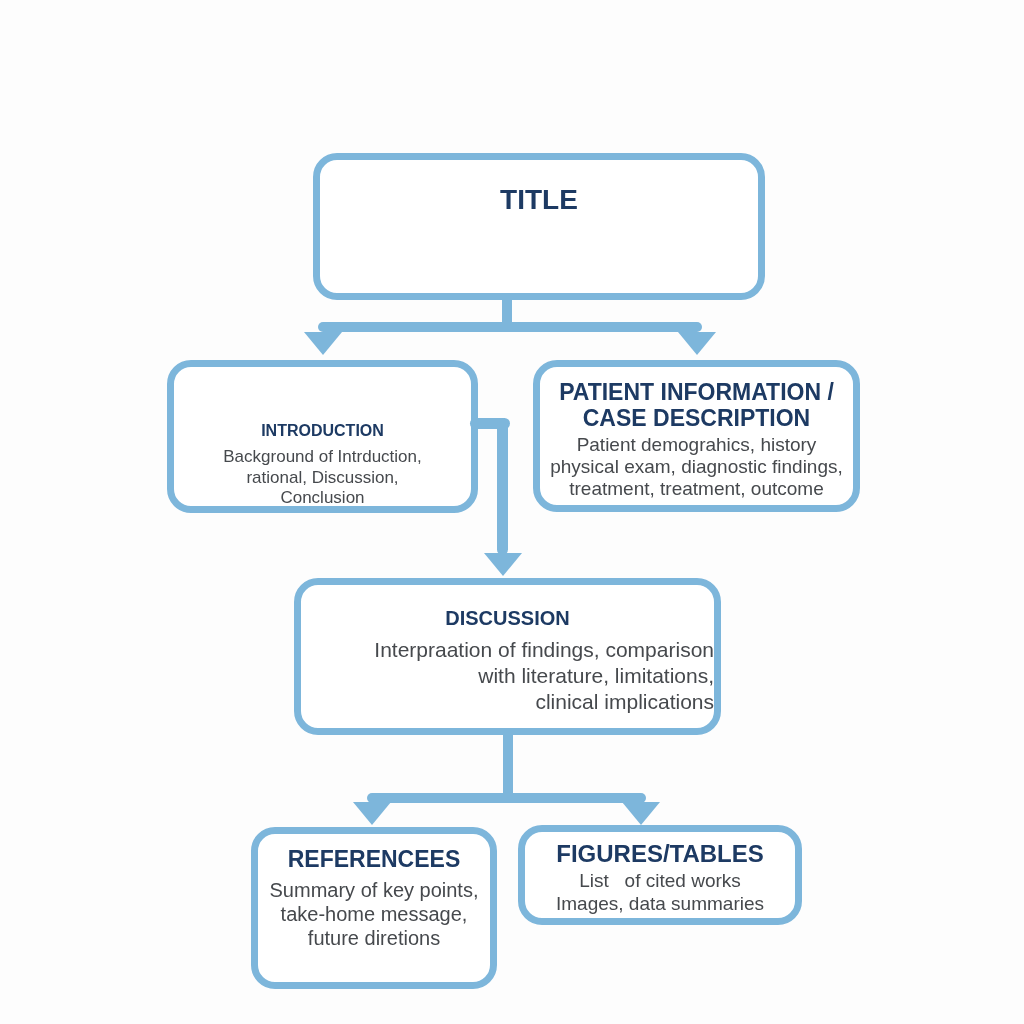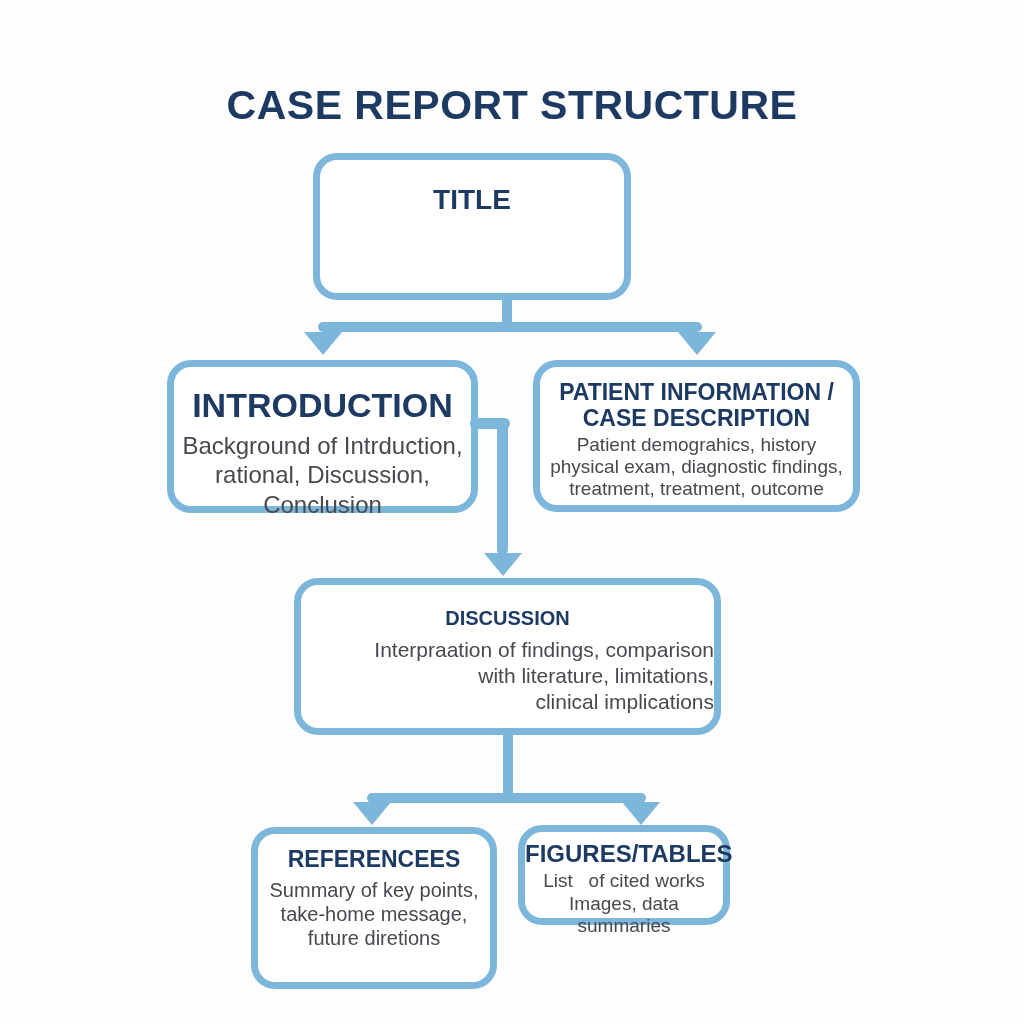--- a/index.html
+++ b/index.html
@@ -36,41 +36,41 @@
     font-weight:bold;color:var(--navy);
     white-space:pre-line;line-height:1.12;
     margin:0;
   }
   .node-body{
     color:var(--gray);
     white-space:pre-wrap;line-height:1.22;
     margin:0;
   }
 
-  .node-title{left:313px;top:153px;width:318px;height:147px;padding-top:24px;}
+  .node-title{left:313px;top:153px;width:452px;height:147px;padding-top:24px;}
   .node-title .node-heading{font-size:28px;margin-bottom:10px;}
   .node-title .node-body{font-size:21px;}
 
   .node-introduction{left:167px;top:360px;width:311px;height:153px;padding-top:19px;}
-  .node-introduction .node-heading{font-size:34px;margin-bottom:7px;}
-  .node-introduction .node-body{font-size:24px;}
+  .node-introduction .node-heading{font-size:16px;margin-bottom:7px;margin-top:36px;}
+  .node-introduction .node-body{font-size:17px;}
 
   .node-patient{left:533px;top:360px;width:327px;height:152px;padding-top:13px;}
   .node-patient .node-heading{font-size:23px;margin-bottom:2px;}
   .node-patient .node-body{font-size:19px;line-height:1.18;}
 
   .node-discussion{left:294px;top:578px;width:427px;height:157px;padding-top:22px;}
   .node-discussion .node-heading{font-size:20px;margin-bottom:8px;}
   .node-discussion .node-body{font-size:21px;text-align:right;}
 
   .node-references{left:251px;top:827px;width:246px;height:162px;padding-top:13px;}
   .node-references .node-heading{font-size:23px;margin-bottom:5px;}
   .node-references .node-body{font-size:20px;line-height:1.2;}
 
-  .node-figures{left:518px;top:825px;width:212px;height:100px;padding-top:9px;}
+  .node-figures{left:518px;top:825px;width:284px;height:100px;padding-top:9px;}
   .node-figures .node-heading{font-size:24px;margin-bottom:2px;}
   .node-figures .node-body{font-size:19px;line-height:1.2;}
 
   
   .conn{position:absolute;background:var(--blue);}
   .rounded{border-radius:6px;}
   .arrow-down{
     position:absolute;width:0;height:0;
     border-left:19px solid transparent;
     border-right:19px solid transparent;
@@ -89,21 +89,20 @@
   .connC-stem{left:503px;top:730px;width:10px;height:68px;}
   .connC-bar{left:367px;top:793px;width:279px;height:10px;}
   .connC-arrow-left{left:353px;top:802px;}
   .connC-arrow-right{left:622px;top:802px;}
 </style>
 </head>
 <body>
 
 <div class="page">
 
-  <h1 class="main-title">CASE REPORT STRUCTURE</h1>
 
   <div class="node node-title">
     <p class="node-heading">TITLE</p>
   </div>
 
   <div class="conn connA-stem"></div>
   <div class="conn connA-bar rounded"></div>
   <div class="arrow-down connA-arrow-left"></div>
   <div class="arrow-down connA-arrow-right"></div>
 

